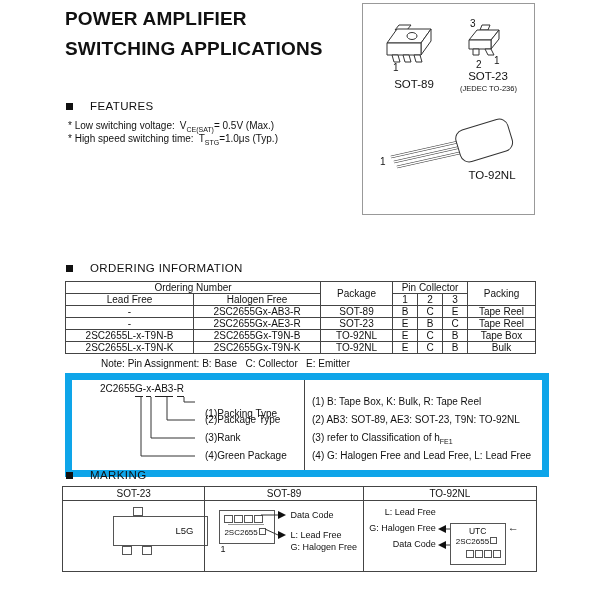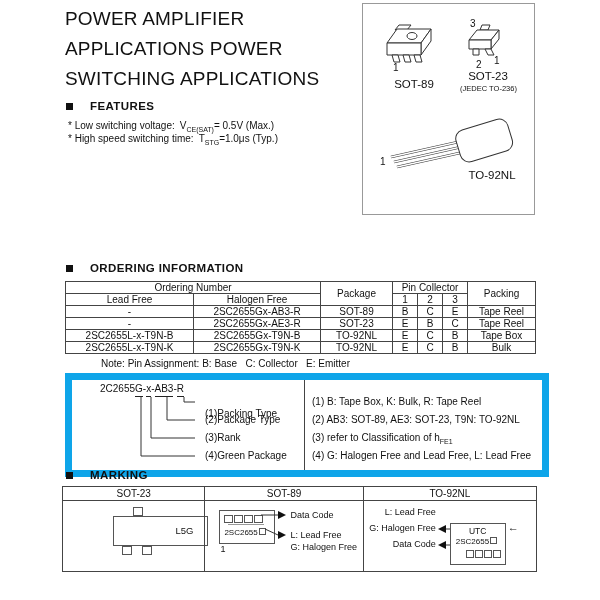--- a/index.html
+++ b/index.html
@@ -1,24 +1,24 @@
 <!DOCTYPE html>
 <html><head>
 <meta charset="utf-8">
 <style>
   html,body{margin:0;padding:0;background:#fff;}
   #page{position:relative;width:600px;height:600px;background:#fff;overflow:hidden;
         font-family:"Liberation Sans","DejaVu Sans",sans-serif;color:#111;}
   .abs{position:absolute;}
   
-  #title{left:65px;top:4px;font-size:19px;font-weight:normal;line-height:30px;letter-spacing:.2px;}
+  #title{left:65px;top:4px;font-size:19px;font-weight:bold;line-height:30px;letter-spacing:.2px;}
   
   .sec-head{display:flex;align-items:center;}
   .sec-bullet{width:7px;height:7px;background:#111;margin-right:17px;flex:0 0 auto;}
-  .sec-title{font-size:11.5px;font-weight:bold;letter-spacing:.4px;}
+  .sec-title{font-size:11.5px;font-weight:normal;letter-spacing:.4px;}
   
   #pkgbox{left:362px;top:3px;width:171px;height:210px;border:1px solid #999;background:#fff;}
   .pkg-label{position:absolute;text-align:center;font-size:11.5px;}
   .pkg-sub{position:absolute;text-align:center;font-size:7.5px;}
   svg .ln{stroke:#333;stroke-width:1;fill:#fff;}
   svg text{fill:#111;font-family:"Liberation Sans","DejaVu Sans",sans-serif;}
   
   .feat-line{display:flex;font-size:10px;line-height:12px;white-space:pre;}
   .feat-label{margin-right:5px;}
   sub{font-size:7px;vertical-align:sub;line-height:0;}
@@ -47,21 +47,20 @@
   .gray-line{position:absolute;height:1px;background:#999;}
   .arrow-svg{position:absolute;left:0;top:0;}
 </style>
 </head>
 <body>
 
 <div id="page">
 
   <div class="abs" id="title">
     <div>POWER AMPLIFIER</div>
-    <div>APPLICATIONS POWER</div>
     <div>SWITCHING APPLICATIONS</div>
   </div>
 
   <div class="abs" id="pkgbox">
 
     <svg class="abs" style="left:18px;top:16px;" width="56" height="52" viewBox="0 0 56 52">
       <polygon class="ln" points="14,10 18,5 30,5 26,10"></polygon>
       <polygon class="ln" points="6,23 16,9 50,9 40,23"></polygon>
       <ellipse class="ln" cx="31" cy="16" rx="5" ry="3.5"></ellipse>
       <polygon class="ln" points="40,23 50,9 50,21 40,35"></polygon>

